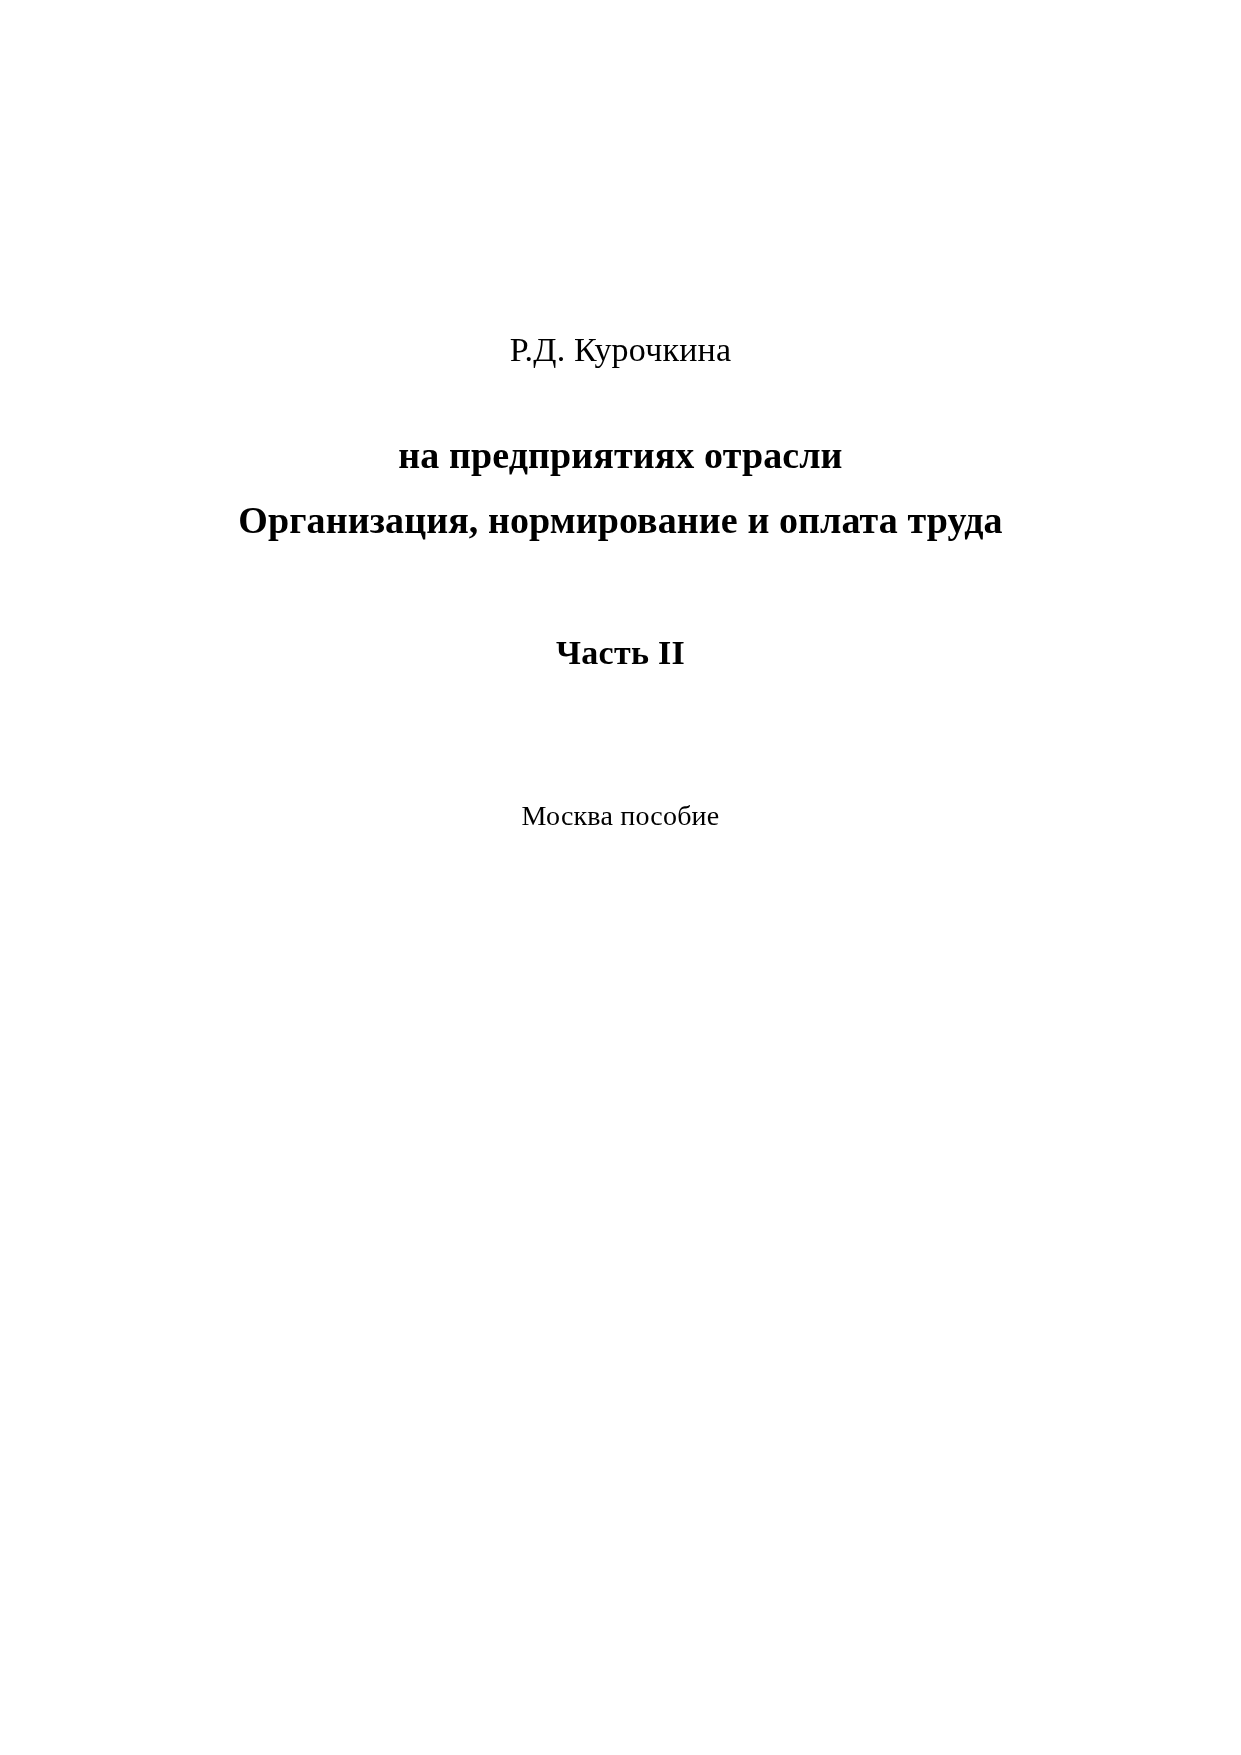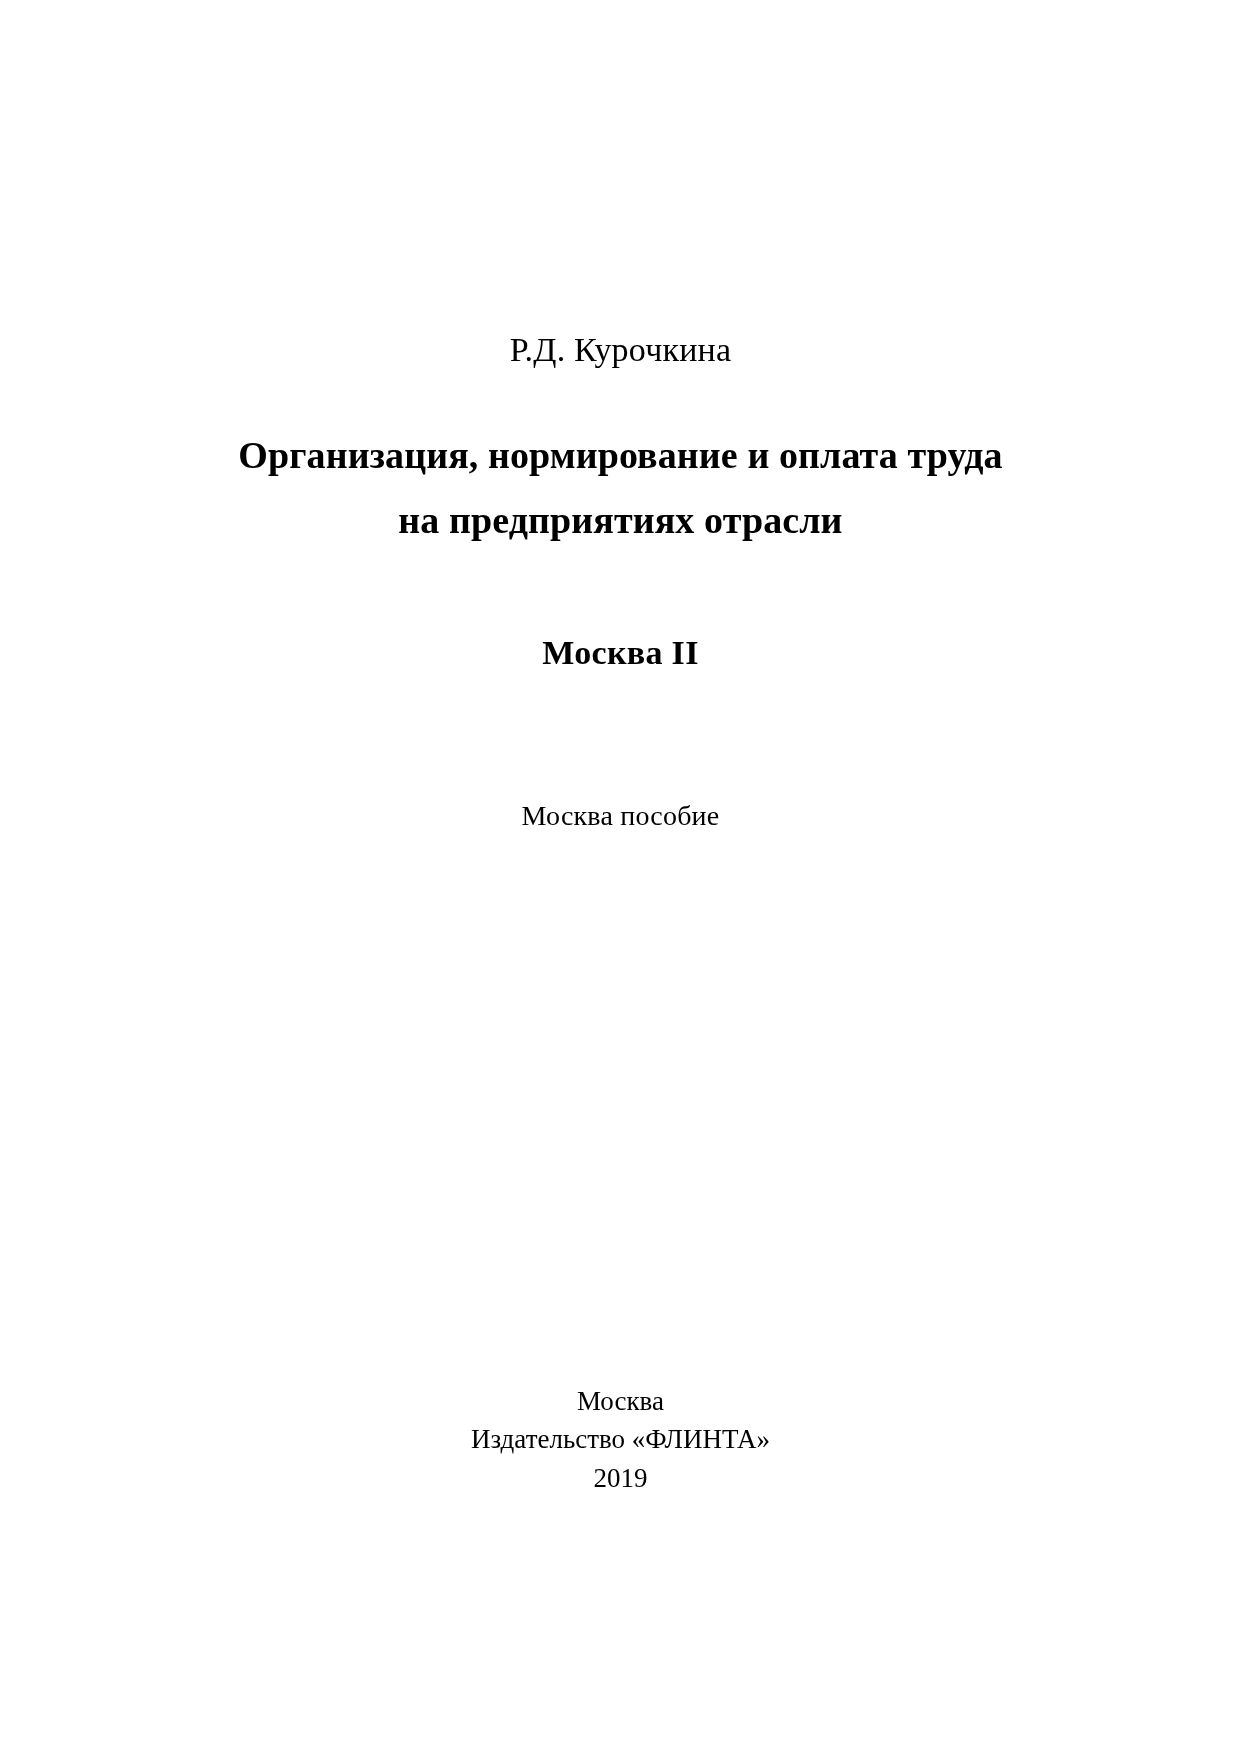--- a/index.html
+++ b/index.html
@@ -77,29 +77,24 @@
 </style>
 </head>
 <body>
 
 <div class="page">
 
   <div class="title-block">
     <div class="author">Р.Д. Курочкина</div>
 
     <div class="book-title">
+      <div>на предприятиях отрасли</div>
       <div>Организация, нормирование и оплата труда</div>
-      <div>на предприятиях отрасли</div>
     </div>
 
-    <div class="part">Москва II</div>
+    <div class="part">Часть II</div>
 
     <div class="kind">Москва пособие</div>
 
   </div>
 
-  <div class="imprint">
-    <div>Москва</div>
-    <div>Издательство «ФЛИНТА»</div>
-    <div>2019</div>
-  </div>
 
 </div>
 
 </body></html>

